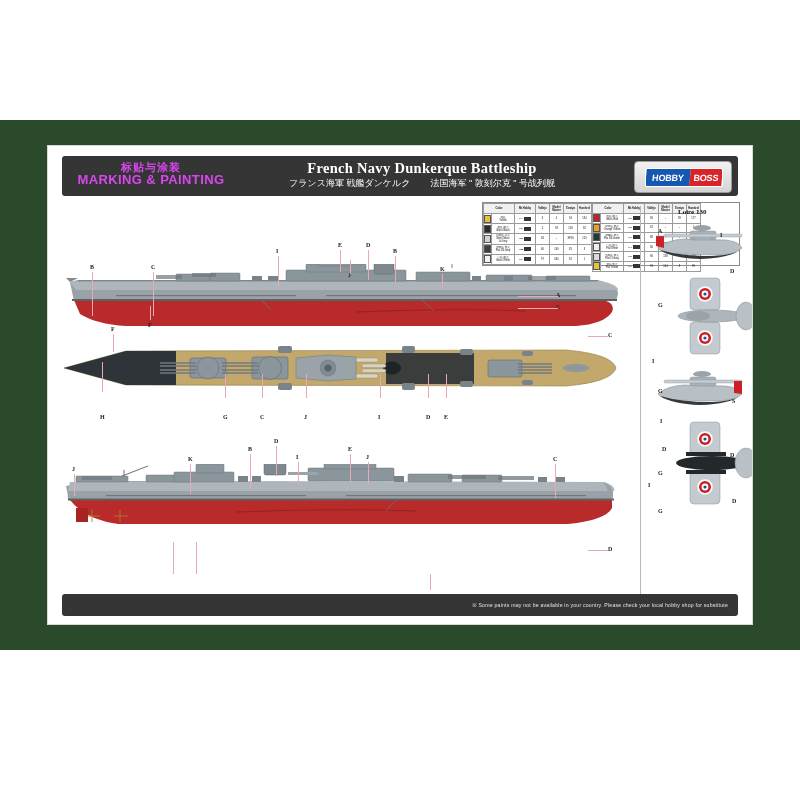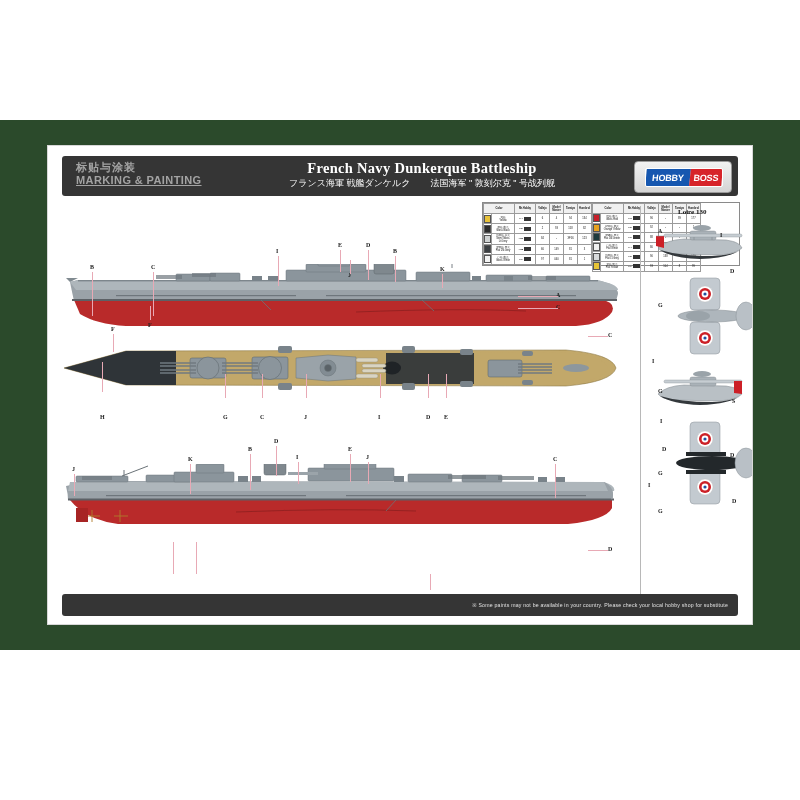--- a/index.html
+++ b/index.html
@@ -20,24 +20,24 @@
     box-shadow:0 0 0 1px #d8d8d8;
     overflow:hidden;
   }
 
   
   .hdr{
     position:absolute;left:14px;top:10px;width:676px;height:40px;
     background:#353535;border-radius:3px;
   }
   .hdr-left{
-    position:absolute;left:14px;top:4px;color:#a3a3a3;width:150px;
+    position:absolute;left:14px;top:4px;color:#d946ef;text-align:center;width:150px;
   }
   .hdr-cn{font-size:11px;font-weight:bold;letter-spacing:1px;line-height:14px;}
-  .hdr-en{font-size:11px;font-weight:bold;letter-spacing:0.4px;line-height:12px;text-decoration:underline;}
+  .hdr-en{font-size:13px;font-weight:bold;letter-spacing:0.4px;line-height:12px;}
   .hdr-center{
     position:absolute;left:170px;top:3px;width:380px;text-align:center;color:#ffffff;
   }
   .hdr-title{font-family:"Liberation Serif",serif;font-size:14.5px;font-weight:bold;letter-spacing:.3px;line-height:18px;}
   .hdr-sub{font-size:9px;line-height:13px;white-space:nowrap;}
   .hdr-sub .jp{margin-right:20px;}
 
   
   .logo-plate{
     position:absolute;right:6px;top:5px;width:96px;height:30px;

